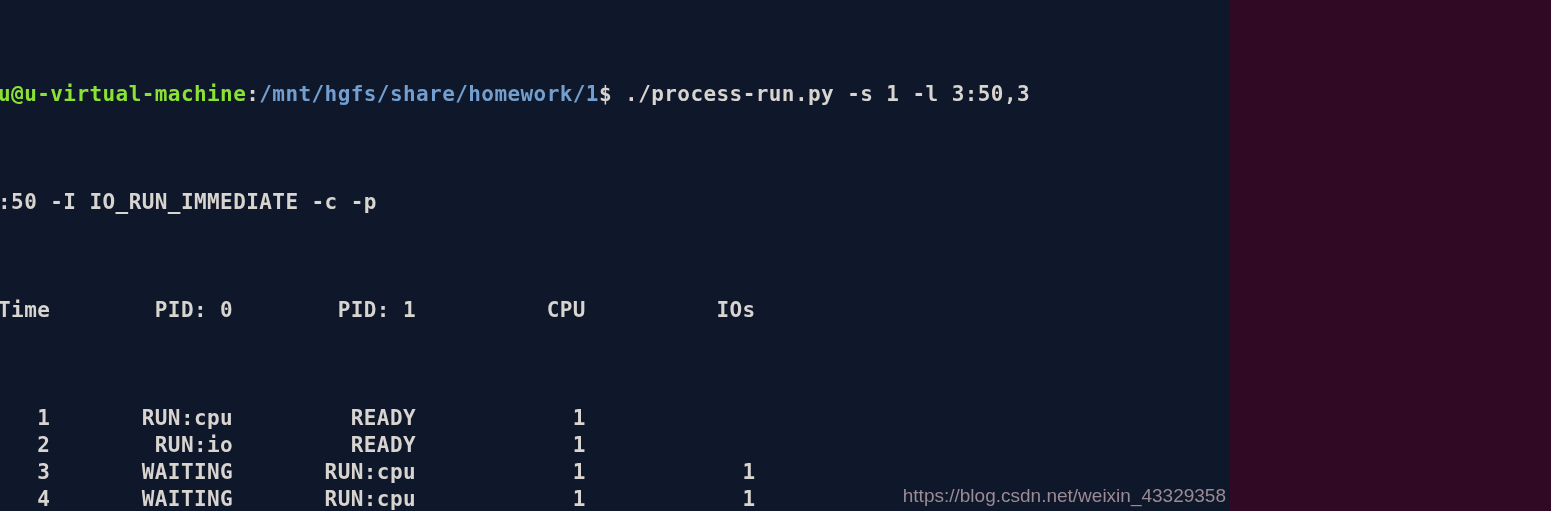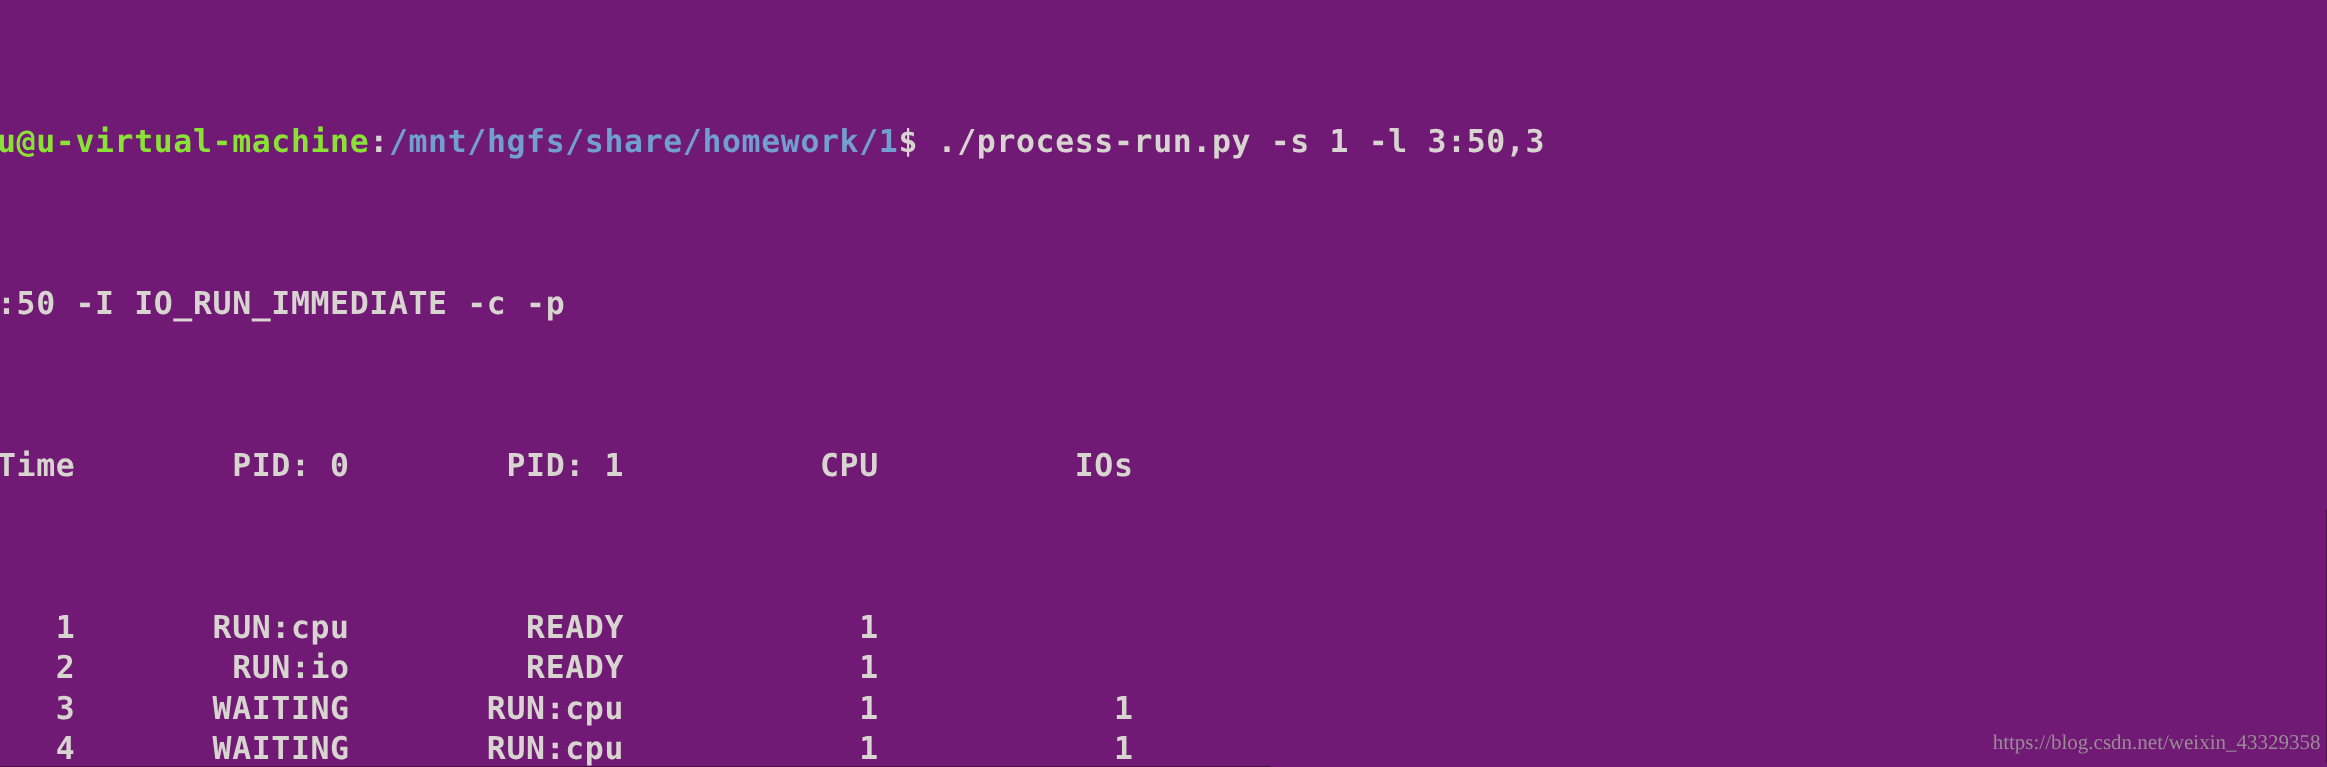--- a/index.html
+++ b/index.html
@@ -3,23 +3,23 @@
 <meta charset="utf-8">
 <title>Terminal</title>
 <style>
   html, body {
     margin: 0;
     padding: 0;
     background: #300a24;
   }
   #terminal {
     position: relative;
-    width: 1551px;
+    width: 1230px;
     height: 511px;
-    background: #701a75;
+    background: #0f172a;
     overflow: hidden;
     font-family: "DejaVu Sans Mono", "Liberation Mono", monospace;
     font-size: 21px;
     line-height: 27px;
     font-weight: bold;
     color: #d8d4d0;
     white-space: pre;
     -webkit-font-smoothing: none;
   }
   .screen {
@@ -35,22 +35,22 @@
     letter-spacing: 0.02em;
   }
   .c-user   { color: #8ae234; }
   .c-punct  { color: #d8d4d0; }
   .c-path   { color: #729fcf; }
   .c-out    { color: #d8d4d0; }
   #watermark {
     position: absolute;
     right: 4px;
     bottom: 6px;
-    font-family: Liberation Serif, serif;
-    font-size: 14px;
+    font-family: Liberation Sans, sans-serif;
+    font-size: 19px;
     font-weight: normal;
     line-height: 18px;
     color: #9a8b95;
     letter-spacing: 0;
     white-space: pre;
   }
 </style>
 </head>
 <body>
 

